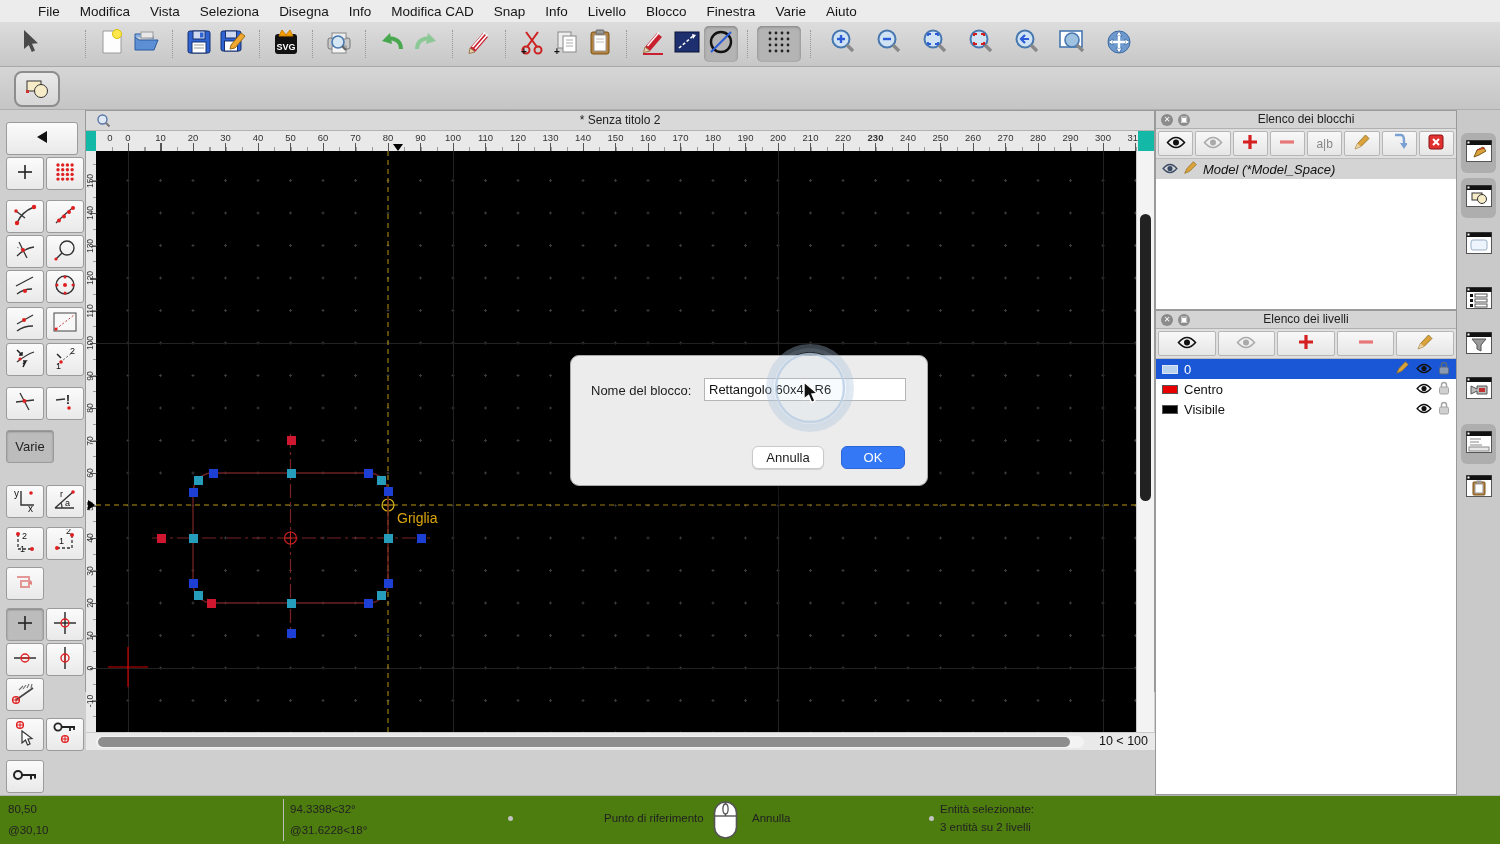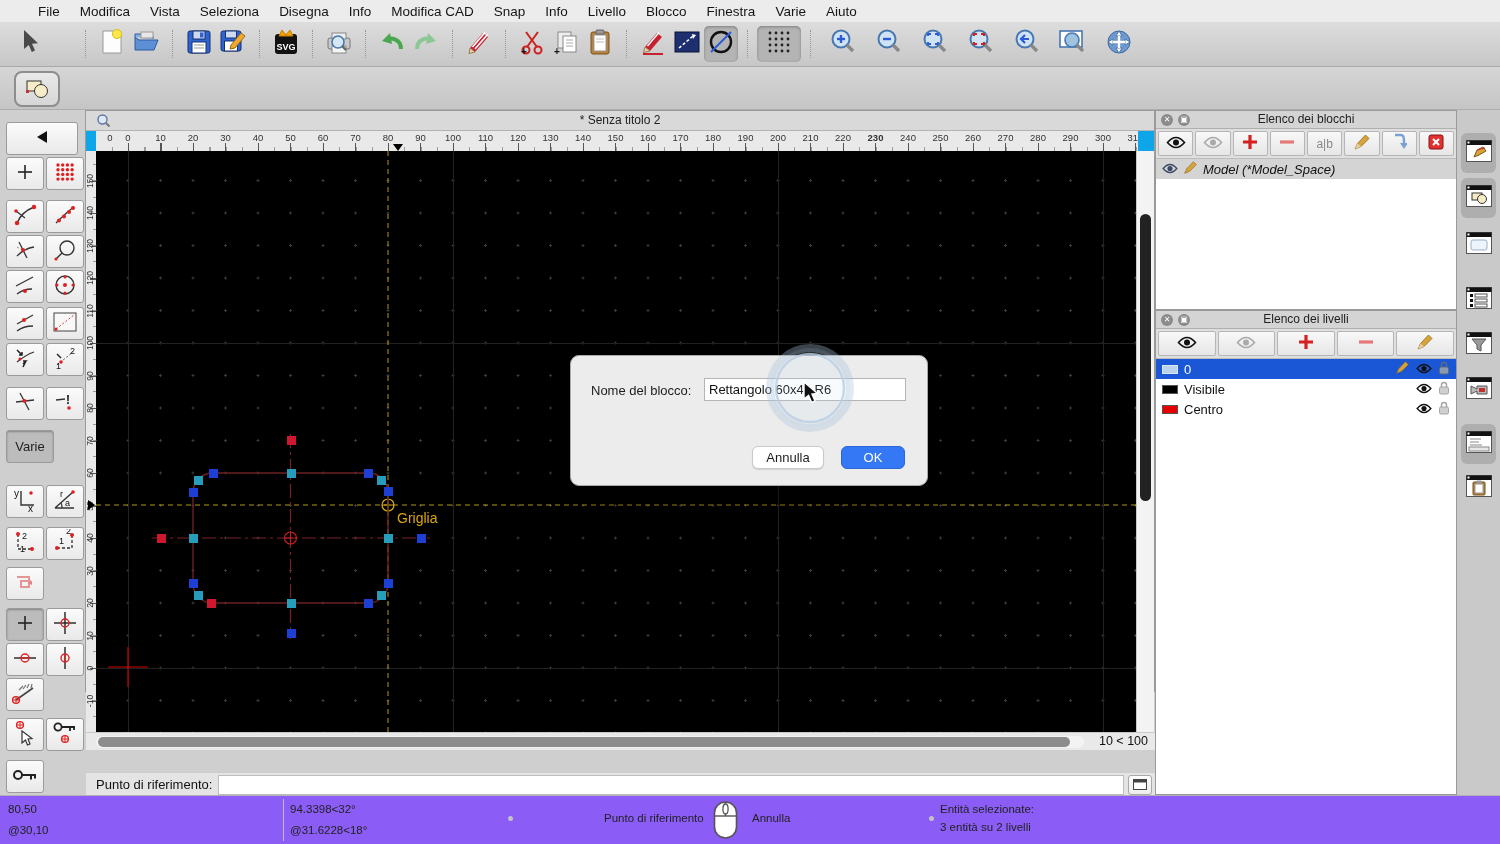--- a/index.html
+++ b/index.html
@@ -28,21 +28,21 @@
     border:2px solid #8d8d8d; border-radius:8px; background:linear-gradient(#e9e9e9,#d6d6d6);
     display:flex; align-items:center; justify-content:center; }
   
   .palette { position:absolute; left:0; top:110px; width:85px; height:685px; background:#cfcfcf; }
   .p-btn { position:absolute; width:38px; height:33px; background:linear-gradient(#fbfbfb,#e9e9e9);
     border:1px solid #9b9b9b; border-radius:3px; display:flex; align-items:center; justify-content:center;
     font-size:13px; color:#222; }
   .p-btn.pressed { background:#bcbcbc; box-shadow:inset 0 1px 2px rgba(0,0,0,.3); }
   
   .cad-window { position:absolute; left:85px; top:110px; width:1070px; height:582px;
-    background:#0ea5e9; border:1px solid #9a9a9a; }
+    background:#14b8a6; border:1px solid #9a9a9a; }
   .cad-title { position:absolute; left:0; top:0; width:100%; height:20px; background:#d9d9d9;
     border-bottom:1px solid #b3b3b3; font-size:12px; color:#222; text-align:center; line-height:19px; }
   .cad-title-icon { position:absolute; left:10px; top:2px; }
   .ruler-top { position:absolute; left:10px; top:20px; width:1042px; height:20px; background:#e9e9e9;
     overflow:hidden; font-size:9.5px; color:#333;
     background-image:
       repeating-linear-gradient(to right, #555 0 1px, transparent 1px 32.5px),
       repeating-linear-gradient(to right, #999 0 1px, transparent 1px 16.25px);
     background-size:1042px 8px, 1042px 4px;
     background-position:32px 100%, 15.75px 100%;
@@ -99,21 +99,21 @@
   .list-row.sel-gray { background:#d4d4d4;font-style:italic; }
   .list-row.sel-blue { background:#1957d6; color:#fff; }
   .swatch { width:16px; height:9px; margin:0 6px 0 6px; border:1px solid #555; flex:0 0 auto; }
   .row-icons-right { margin-left:auto; display:flex; align-items:center; gap:6px; padding-right:6px; }
   
   .dock-strip { position:absolute; left:1457px; top:110px; width:43px; height:685px; background:#c9c9c9; }
   .dock-btn { position:absolute; left:4px; width:35px; height:40px; display:flex; align-items:center;
     justify-content:center; border-radius:6px; }
   .dock-btn.active { background:#aeaeae; }
   
-  .status-bar { position:absolute; left:0; top:795px; width:1500px; height:49px; background:#8b5cf6;
+  .status-bar { position:absolute; left:0; top:795px; width:1500px; height:49px; background:#4d7c0f;
     border-top:1px solid #b2b2b2; font-size:11.5px; color:#222; z-index:5; }
   .sb { position:absolute; white-space:nowrap; }
   .sb-div { position:absolute; width:1px; background:#bdbdbd; top:3px; bottom:3px; }
   .sb-dot { position:absolute; width:5px; height:5px; border-radius:50%; background:#c2c2c2; }
   
   .dialog { position:absolute; left:570px; top:355px; width:358px; height:131px; background:#ececec;
     border:1px solid #a9a9a9; border-radius:9px; box-shadow:0 12px 34px rgba(0,0,0,.5); z-index:20;
     font-size:13px; }
   .dlg-label { position:absolute; left:20px; top:27px; color:#1c1c1c; }
   .dlg-input { position:absolute; left:133px; top:22px; width:202px; height:23px; background:#fff;
@@ -717,30 +717,20 @@
       <div class="thumb"></div>
     </div>
 
   <div class="hscroll-row">
     <div class="hscroll">
         <div class="thumb"></div>
       </div>
     <div class="grid-status">10 &lt; 100</div>
   </div>
 
-  <div class="cmd-prompt">
-    <span>Punto di riferimento:</span>
-    <input class="cmd-input" value="" style="">
-    <div class="kb-btn">
-      <svg width="14" height="11" viewBox="0 0 14 11">
-        <rect x="0.5" y="0.5" width="13" height="10" fill="#fff" stroke="#444"></rect>
-        <rect x="0.5" y="0.5" width="13" height="3" fill="#444"></rect>
-      </svg>
-    </div>
-  </div>
 </div>
 
 <div class="panel" style="top:110px; height:200px;">
   <div class="panel-title">
     <div class="pt-btn" style="left:5px">✕</div>
     <div class="pt-btn" style="left:22px">▣</div>
     <span>Elenco dei blocchi</span>
   </div>
   <div class="panel-toolbar" id="blocksToolbar">
       <div class="pn-btn" style="flex: 1 1 0%;">
@@ -847,36 +837,36 @@
               <path d="M1.5 6.5 Q10 -3.5 18.5 6.5 Q10 16.5 1.5 6.5 Z" fill="none" stroke="#111" stroke-width="1.8"></path>
               <circle cx="10" cy="6.5" r="3.2" fill="#111"></circle>
             </svg></span>
           <span><svg width="12" height="14" viewBox="0 0 12 14">
               <rect x="1.5" y="6" width="9" height="7" rx="1.5" fill="#8a9ab0" stroke="#5a6a80"></rect>
               <path d="M3.5 6 V4 a2.5 2.5 0 0 1 5 0 V6" fill="none" stroke="#5a6a80" stroke-width="1.5"></path>
             </svg></span>
         </span>
       </div>
       <div class="list-row">
-        <span class="swatch" style="background:#000000;"></span>
-        <span>Visibile</span>
+        <span class="swatch" style="background:#e80000;"></span>
+        <span>Centro</span>
         <span class="row-icons-right">
           <span><svg width="16" height="11" viewBox="0 0 20 13">
               <path d="M1.5 6.5 Q10 -3.5 18.5 6.5 Q10 16.5 1.5 6.5 Z" fill="none" stroke="#111" stroke-width="1.8"></path>
               <circle cx="10" cy="6.5" r="3.2" fill="#111"></circle>
             </svg></span>
           <span><svg width="12" height="14" viewBox="0 0 12 14">
               <rect x="1.5" y="6" width="9" height="7" rx="1.5" fill="#cfcfcf" stroke="#a5a5a5"></rect>
               <path d="M3.5 6 V4 a2.5 2.5 0 0 1 5 0 V6" fill="none" stroke="#a5a5a5" stroke-width="1.5"></path>
             </svg></span>
         </span>
       </div>
       <div class="list-row">
-        <span class="swatch" style="background:#e80000;"></span>
-        <span>Centro</span>
+        <span class="swatch" style="background:#000000;"></span>
+        <span>Visibile</span>
         <span class="row-icons-right">
           <span><svg width="16" height="11" viewBox="0 0 20 13">
               <path d="M1.5 6.5 Q10 -3.5 18.5 6.5 Q10 16.5 1.5 6.5 Z" fill="none" stroke="#111" stroke-width="1.8"></path>
               <circle cx="10" cy="6.5" r="3.2" fill="#111"></circle>
             </svg></span>
           <span><svg width="12" height="14" viewBox="0 0 12 14">
               <rect x="1.5" y="6" width="9" height="7" rx="1.5" fill="#cfcfcf" stroke="#a5a5a5"></rect>
               <path d="M3.5 6 V4 a2.5 2.5 0 0 1 5 0 V6" fill="none" stroke="#a5a5a5" stroke-width="1.5"></path>
             </svg></span>
         </span>

